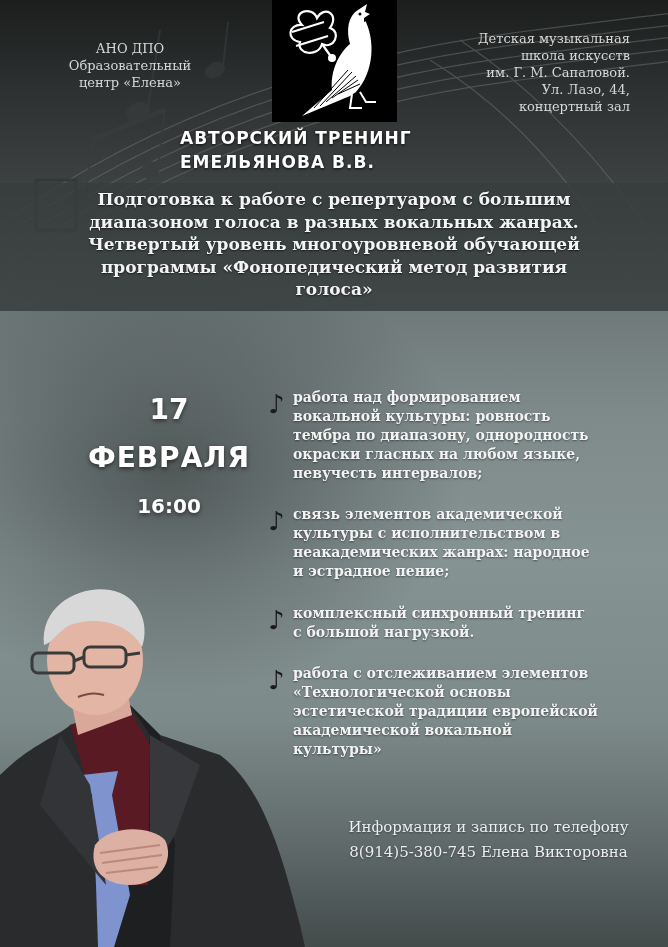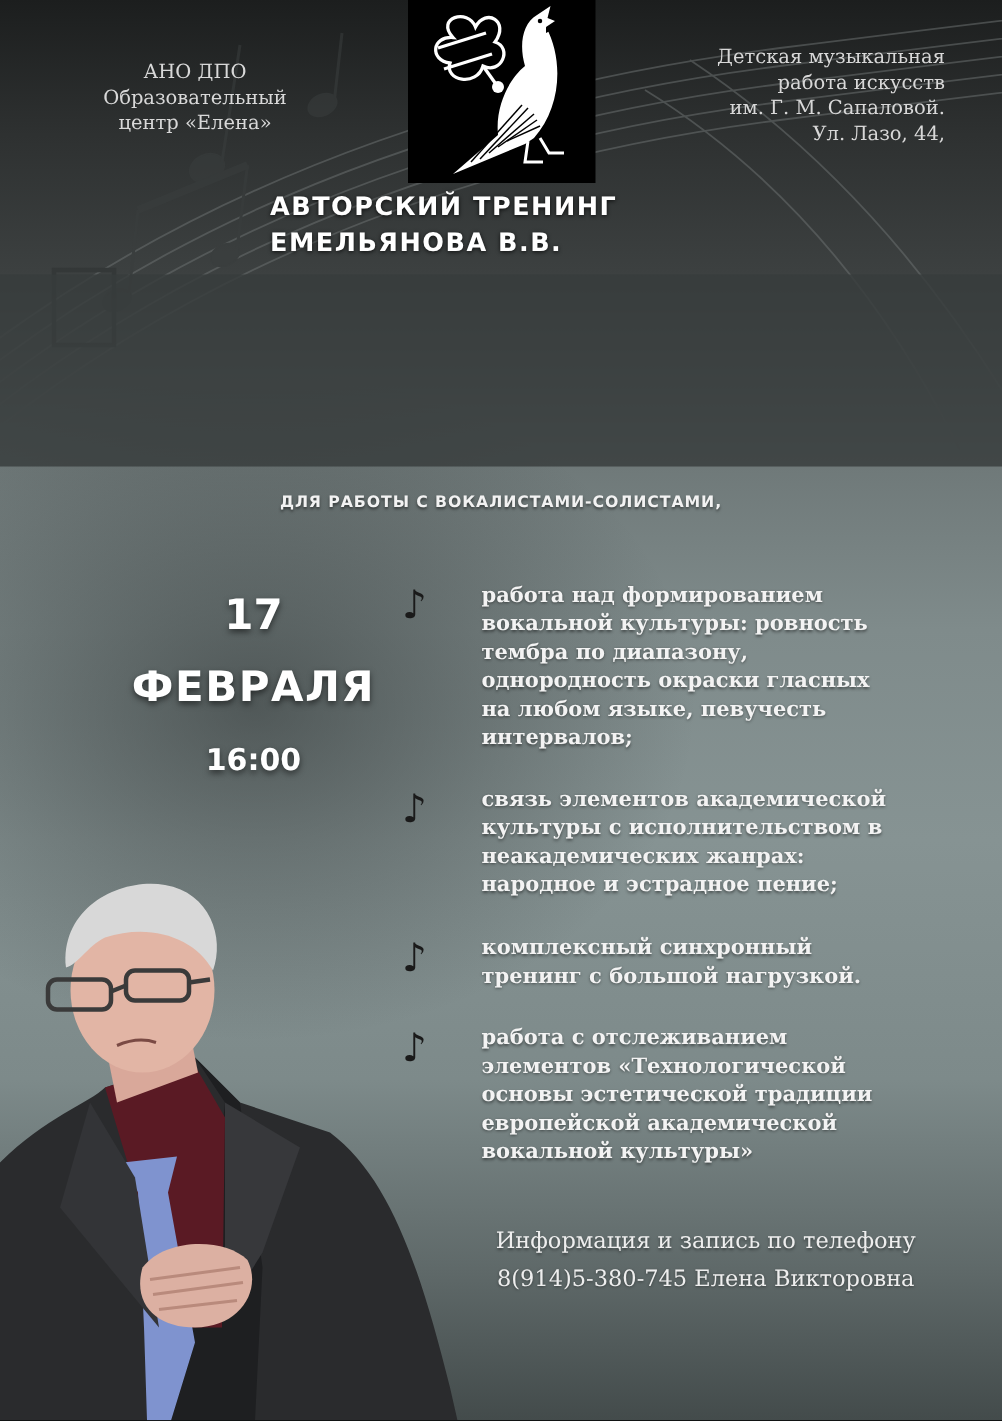--- a/index.html
+++ b/index.html
@@ -61,27 +61,26 @@
 
   .bullets { position: absolute; left: 268px; top: 388px; width: 330px; }
   .bullet { position: relative; padding-left: 25px; margin-bottom: 20px; }
   .bullet .note {
     position: absolute; left: 0; top: 2px; width: 22px; height: 28px;
     font-size: 26px; line-height: 28px; color: #1a1a1a; font-family: "DejaVu Sans", sans-serif;
   }
   .bullet .btext {
     font-size: 14px; line-height: 19px; font-weight: bold; color: #f3f3f3;
     text-shadow: 0 1px 2px rgba(0,0,0,0.45);
-    margin-left: 28px;
   }
 
   .portrait { position: absolute; left: 0; top: 585px; width: 310px; height: 362px; }
 
   .contact {
-    position: absolute; left: 308px; top: 815px; width: 325px;
+    position: absolute; left: 326px; top: 815px; width: 325px;
     text-align: center; font-size: 15px; line-height: 25px; color: #eeeeee;
     text-shadow: 0 1px 2px rgba(0,0,0,0.4);
   }
 </style>
 </head>
 <body>
 
 <div class="poster">
 
   <svg class="staff-deco" viewBox="0 0 668 320">
@@ -135,34 +134,41 @@
       <circle cx="88" cy="14" r="1.5" fill="#000"></circle>
       <g stroke="#fff" stroke-width="2">
           <path d="M80 94 L 78 108 L 90 108"></path>
           <path d="M88 92 L 94 102 L 104 102"></path>
         </g>
     </svg>
   </div>
 
   <div class="header-right">
     <div>Детская музыкальная</div>
-    <div>работа искусств</div>
+    <div>школа искусств</div>
     <div>им. Г. М. Сапаловой.</div>
     <div>Ул. Лазо, 44,</div>
+    <div>концертный зал</div>
   </div>
 
   <div class="title">
     <div>АВТОРСКИЙ ТРЕНИНГ</div>
     <div>ЕМЕЛЬЯНОВА В.В.</div>
   </div>
 
   <div class="band"></div>
+  <div class="band-text">
+    <div>Подготовка к работе с репертуаром с большим</div>
+    <div>диапазоном голоса в разных вокальных жанрах.</div>
+    <div>Четвертый уровень многоуровневой обучающей</div>
+    <div>программы «Фонопедический метод развития</div>
+    <div>голоса»</div>
+  </div>
 
   <div class="audience">
-    <div>ДЛЯ РАБОТЫ С ВОКАЛИСТАМИ-СОЛИСТАМИ,</div>
   </div>
 
   <div class="date-block">
     <div class="day">17</div>
     <div class="month">ФЕВРАЛЯ</div>
     <div class="time">16:00</div>
   </div>
 
   <div class="bullets">
     <div class="bullet" style="margin-bottom:22px;">

